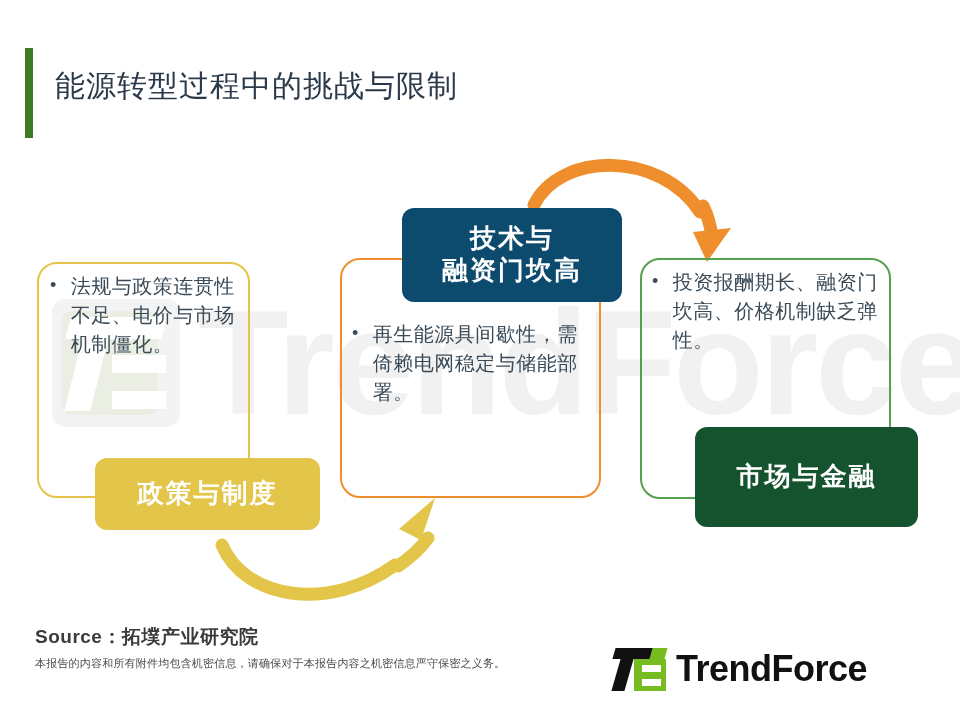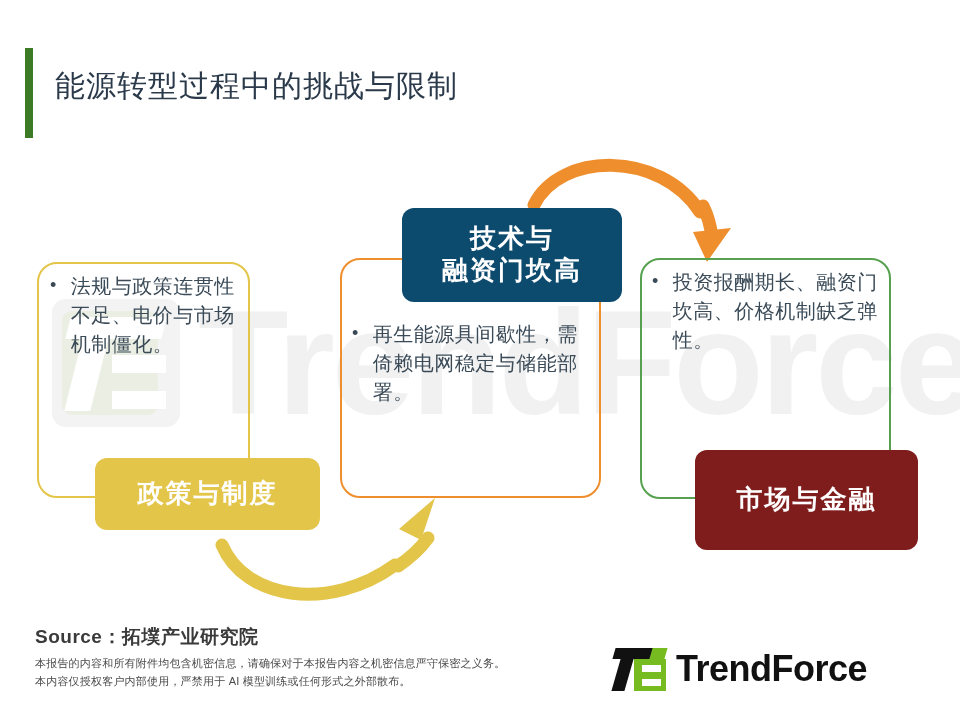--- a/index.html
+++ b/index.html
@@ -149,21 +149,21 @@
     color: #ffffff;
     font-weight: 700;
     font-size: 26px;
     letter-spacing: 2px;
     text-align: center;
     line-height: 1.22;
     z-index: 5;
   }
   .label-yellow { left: 95px;  top: 458px; width: 225px; height: 72px; background: #e3c54a; }
   .label-orange { left: 402px; top: 208px; width: 220px; height: 94px; background: #0c4a6e; }
-  .label-green  { left: 695px; top: 450px; width: 223px; height: 100px; background: #7f1d1d; }
+  .label-green  { left: 695px; top: 427px; width: 223px; height: 100px; background: #14532d; }
 
   
   .source {
     position: absolute;
     left: 35px; top: 624px;
     font-size: 19px;
     font-weight: 700;
     color: #3a3a3a;
     letter-spacing: 0.5px;
     z-index: 3;
@@ -293,21 +293,20 @@
     <span class="bullet-dot">•</span>
     <span class="bullet-text">投资报酬期长、融资门坎高、价格机制缺乏弹性。</span>
   </div>
   <div class="label-pill label-green">
     <span>市场与金融</span>
   </div>
 
   <div class="source">Source：拓墣产业研究院</div>
   <div class="disclaimer">
     <div>本报告的内容和所有附件均包含机密信息，请确保对于本报告内容之机密信息严守保密之义务。</div>
-    <div>本内容仅授权客户内部使用，严禁用于 AI 模型训练或任何形式之外部散布。</div>
   </div>
 
   <div class="logo">
     <div class="logo-mark">
       <div class="lm-grn-bar"></div>
       <div class="lm-grn-body"></div>
       <div class="lm-blk-bar"></div>
       <div class="lm-blk-diag"></div>
       <div class="lm-w1"></div>
       <div class="lm-w2"></div>

